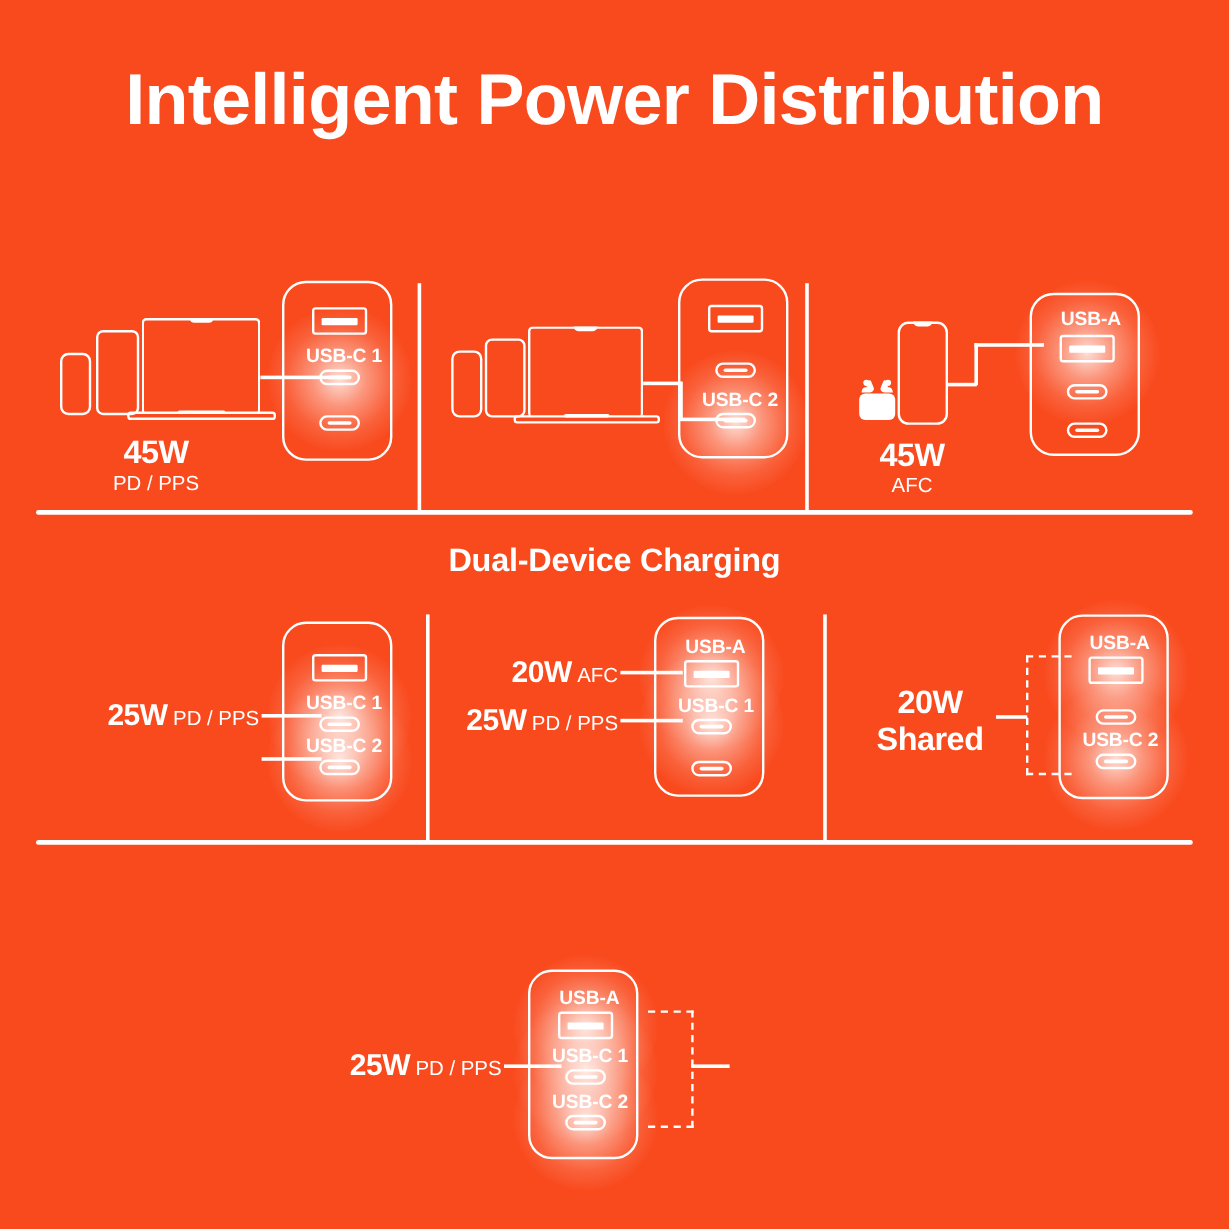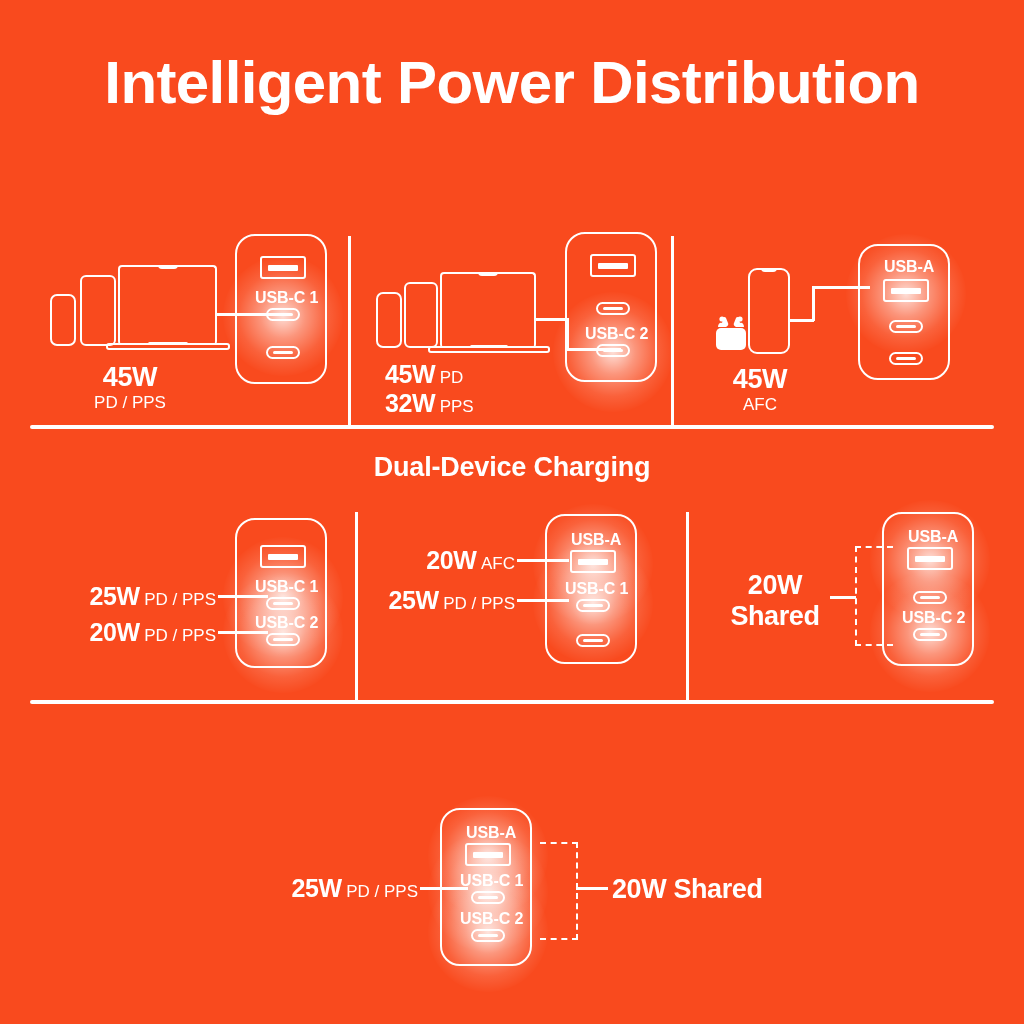--- a/index.html
+++ b/index.html
@@ -172,30 +172,20 @@
     <div class="wire h" style="left:206px;top:118px;width:55px;"></div>
 
     <div class="charger small" style="left:205px;top:2px;width:92px;height:150px;">
       <div class="glow" style="left:-14px;top:58px;"></div>
       <div class="port usba" style="left:23px;top:20px;"></div>
       <div class="port usbc" style="left:29px;top:68px;"></div>
       <div class="pcap" style="left:18px;top:91px;">USB-C 2</div>
       <div class="port usbc" style="left:29px;top:110px;"></div>
     </div>
 
-    <div class="plabel" style="left:25px;top:130px;">
-      <div>
-        <span class="w">45W</span>
-        <span class="p">PD</span>
-      </div>
-      <div>
-        <span class="w">32W</span>
-        <span class="p">PPS</span>
-      </div>
-    </div>
   </div>
 
   <div class="panel" style="left:690px;top:230px;width:304px;height:195px;">
 
     <svg class="buds" style="left:20px;top:78px;" width="42" height="44" viewBox="0 0 42 44">
       <path d="M8 19 C8 16 10 14 12 15 L13 11 C13 9 15 8 16 10 L18 15 C19 17 17 19 15 19 Z" fill="#fff"></path>
       <path d="M34 19 C34 16 32 14 30 15 L29 11 C29 9 27 8 26 10 L24 15 C23 17 25 19 27 19 Z" fill="#fff"></path>
       <circle cx="12" cy="11" r="2.6" fill="#fff"></circle>
       <circle cx="30" cy="11" r="2.6" fill="#fff"></circle>
       <rect x="6" y="20" width="30" height="22" rx="5" fill="#fff"></rect>
@@ -230,24 +220,20 @@
   <div class="vdiv" style="left:686px;top:512px;height:190px;"></div>
 
   <div class="panel" style="left:30px;top:510px;width:320px;height:180px;">
 
     <div class="plabel right" style="left:0px;top:72px;width:186px;">
       <span class="w">25W</span>
       <span class="p">PD / PPS</span>
     </div>
     <div class="wire h" style="left:188px;top:85px;width:50px;"></div>
 
-    <div class="plabel right" style="left:0px;top:108px;width:186px;">
-      <span class="w">20W</span>
-      <span class="p">PD / PPS</span>
-    </div>
     <div class="wire h" style="left:188px;top:121px;width:50px;"></div>
 
     <div class="charger small" style="left:205px;top:8px;width:92px;height:150px;">
       <div class="glow" style="left:-14px;top:17px;"></div>
       <div class="glow" style="left:-14px;top:53px;"></div>
       <div class="port usba" style="left:23px;top:25px;"></div>
       <div class="pcap" style="left:18px;top:58px;">USB-C 1</div>
       <div class="port usbc" style="left:29px;top:77px;"></div>
       <div class="pcap" style="left:18px;top:94px;">USB-C 2</div>
       <div class="port usbc" style="left:29px;top:113px;"></div>
@@ -321,18 +307,15 @@
       <div class="pcap" style="left:18px;top:62px;">USB-C 1</div>
       <div class="port usbc" style="left:29px;top:81px;"></div>
       <div class="pcap" style="left:18px;top:100px;">USB-C 2</div>
       <div class="port usbc" style="left:29px;top:119px;"></div>
     </div>
 
     <div class="bracket left-open" style="left:300px;top:42px;width:38px;height:98px;"></div>
 
     <div class="wire h" style="left:336px;top:87px;width:32px;"></div>
 
-    <div class="plabel" style="left:372px;top:74px;">
-      <span class="w big">20W Shared</span>
-    </div>
   </div>
 
 </div>
 
 </body></html>

